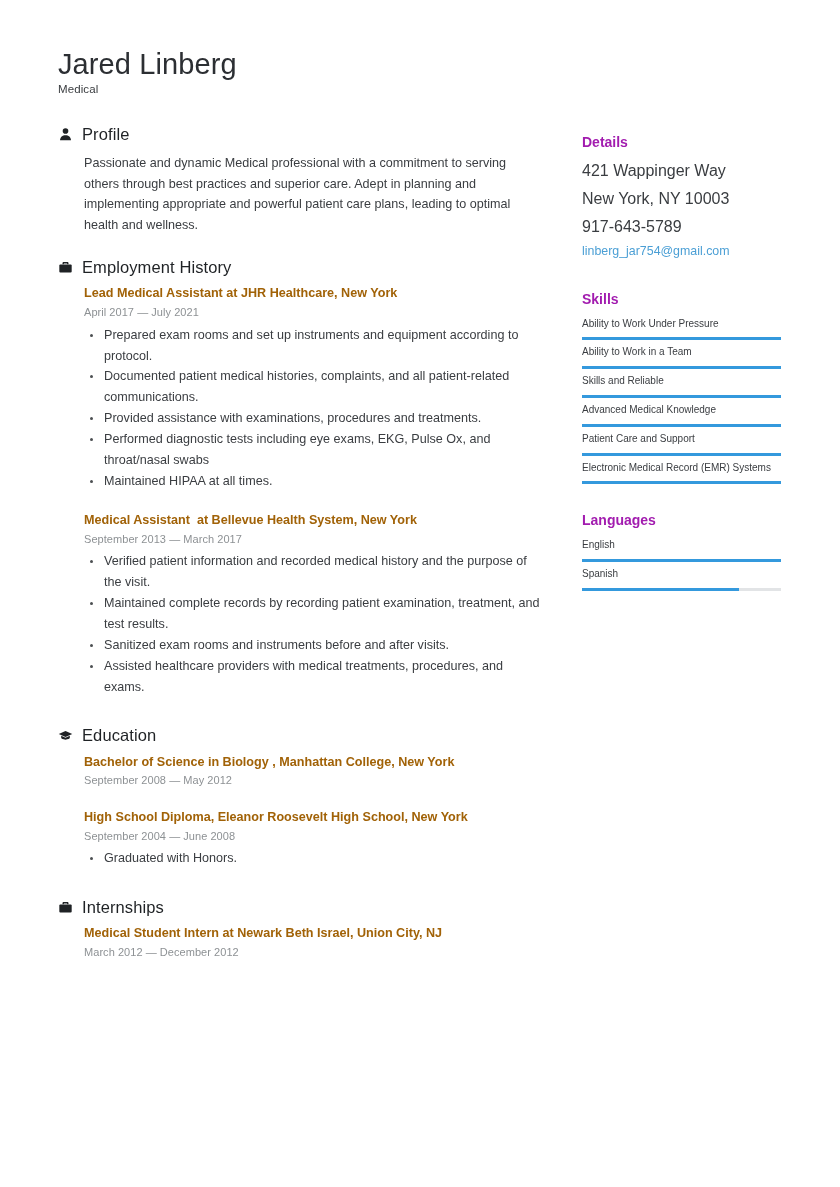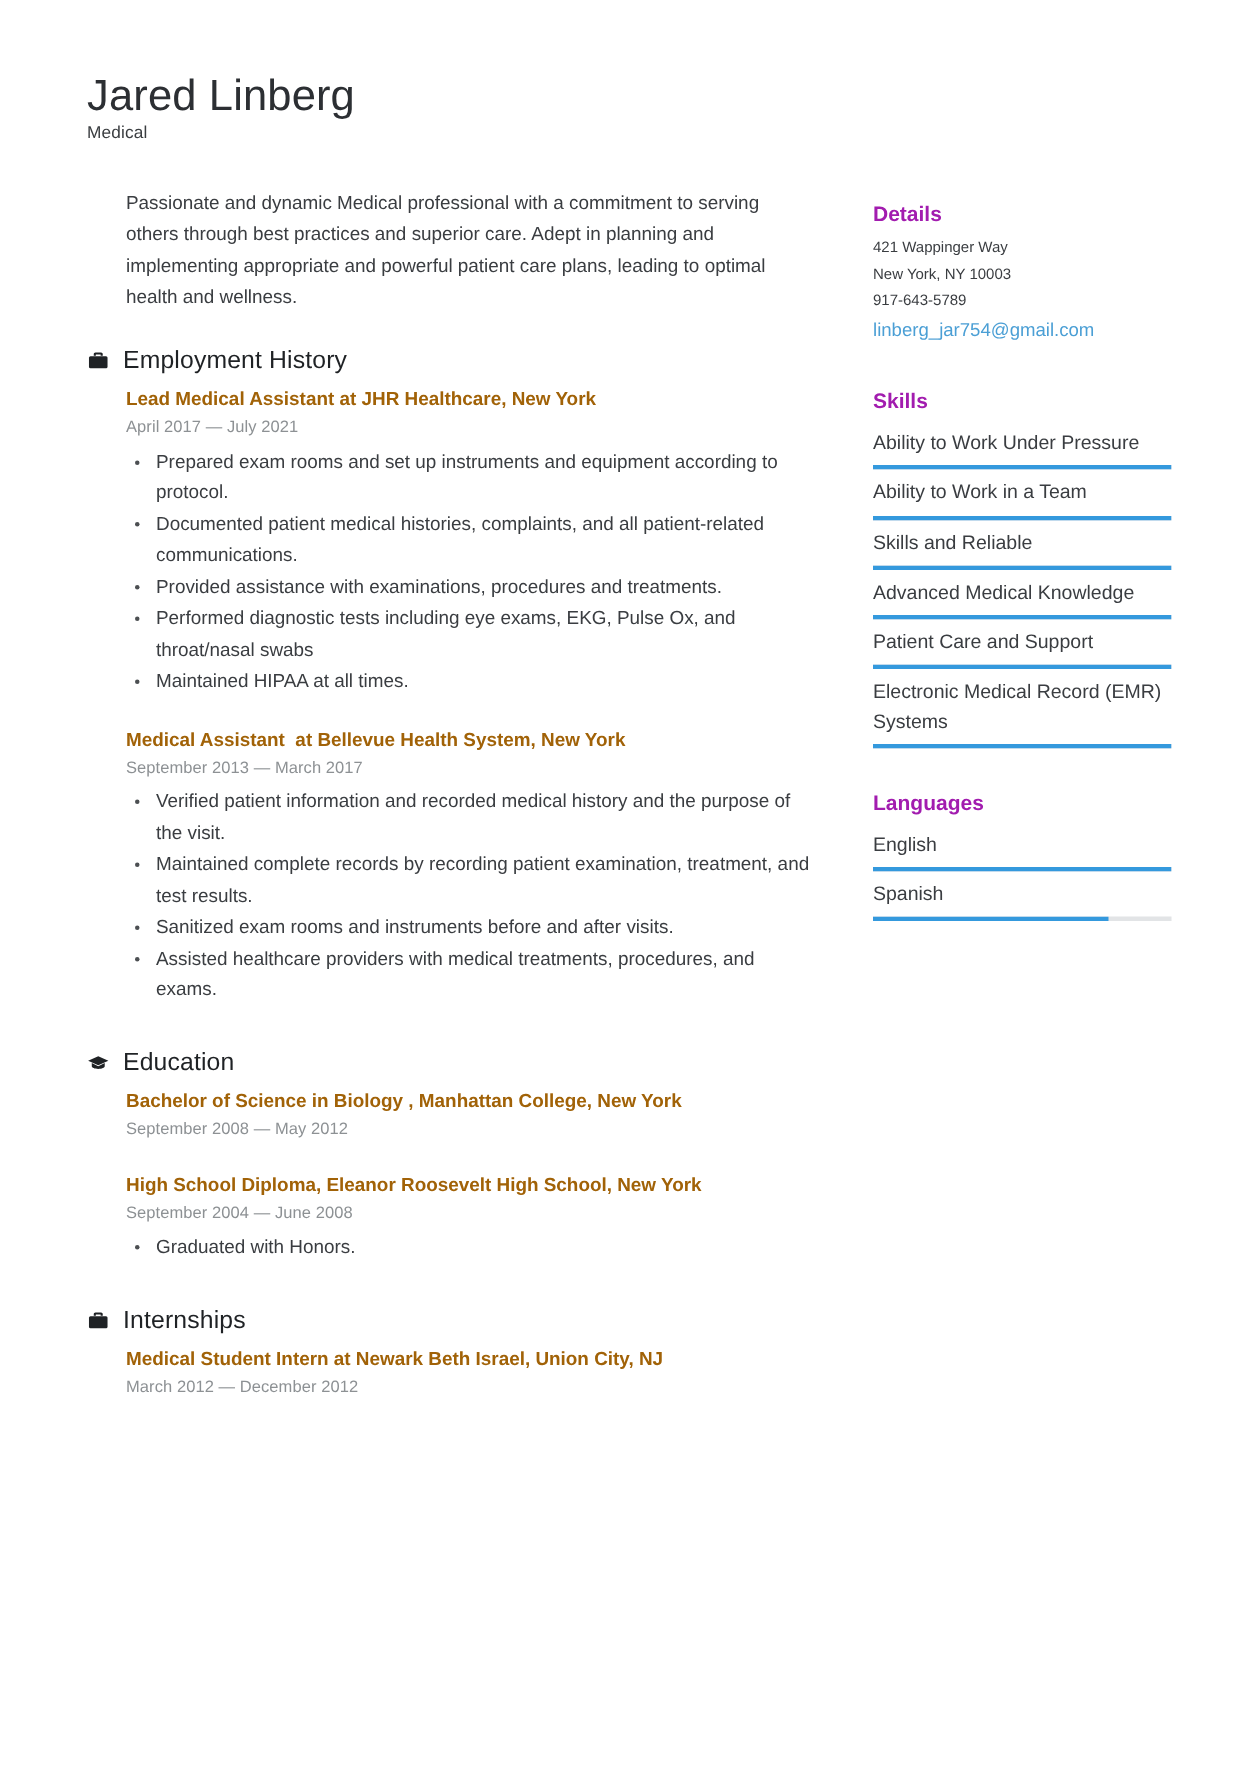--- a/index.html
+++ b/index.html
@@ -141,37 +141,37 @@
   .side-block { margin-bottom: 22px; }
   .side-block:last-child { margin-bottom: 0; }
   .side-title {
     font-size: 14px;
     font-weight: 700;
     color: #a21caf;
     margin: 0 0 4px 0;
     line-height: 1.5;
   }
   .side-line {
-    font-size: 10px;
+    font-size: 16px;
     color: #3a3d41;
     line-height: 1.74;
   }
   .side-link {
     font-size: 12.4px;
     color: #4b9fd5;
     line-height: 1.74;
     text-decoration: none;
     word-break: break-word;
   }
 
   .meter {
     margin-bottom: 2px;
   }
   .meter-label {
-    font-size: 13px;
+    font-size: 10px;
     color: #3a3d41;
     line-height: 1.48;
     padding: 3px 0 6px 0;
   }
   .meter-track {
     position: relative;
     width: 199px;
     height: 3px;
     background: #e2e4e6;
     border-radius: 0;
@@ -193,20 +193,29 @@
   <div class="header">
     <h1 class="full-name">Jared Linberg</h1>
     <p class="job-title">Medical</p>
   </div>
 
   <div class="columns">
 
     <div class="col-main">
 
       <div class="section">
+        <div class="section-head">
+          <span class="section-icon">
+            <svg width="15" height="15" viewBox="0 0 16 16" fill="currentColor">
+              <circle cx="8" cy="4.2" r="3"></circle>
+              <path d="M2.2 14c0-3.1 2.6-5.2 5.8-5.2s5.8 2.1 5.8 5.2z"></path>
+            </svg>
+          </span>
+          <span class="section-title">Profile</span>
+        </div>
         <p class="para">Passionate and dynamic Medical professional with a commitment to serving others through best practices and superior care. Adept in planning and implementing appropriate and powerful patient care plans, leading to optimal health and wellness.</p>
       </div>
 
       <div class="section">
         <div class="section-head">
           <span class="section-icon">
             <svg width="15" height="15" viewBox="0 0 16 16" fill="currentColor">
               <path d="M6 2.2h4c.7 0 1.2.5 1.2 1.2v1.1h-1.5V3.6h-3.4v.9H4.8V3.4c0-.7.5-1.2 1.2-1.2z"></path>
               <rect x="1.4" y="4.8" width="13.2" height="8.6" rx="1.1"></rect>
             </svg>

